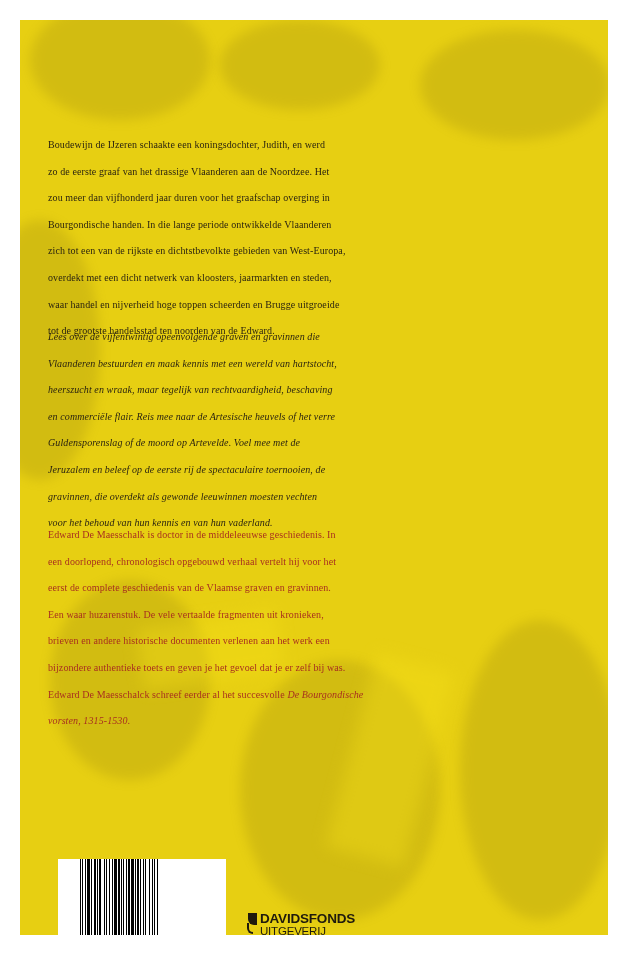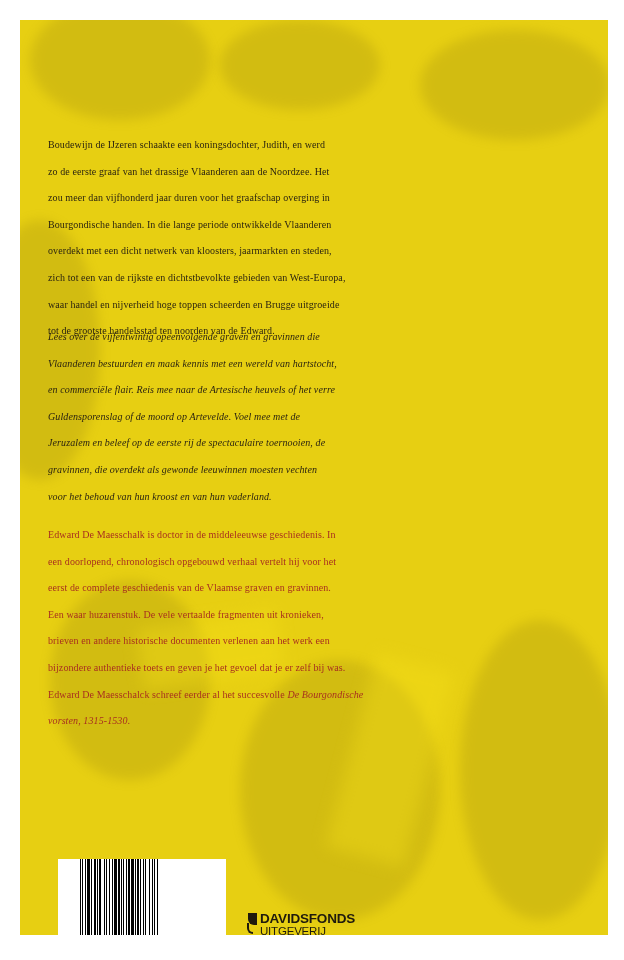--- a/index.html
+++ b/index.html
@@ -47,34 +47,35 @@
   <div class="bg-shape" style="left:220px;top:640px;width:200px;height:260px;"></div>
   <div class="bg-shape" style="left:440px;top:600px;width:160px;height:300px;"></div>
   <div class="bg-light" style="left:120px;top:600px;width:140px;height:60px;transform:rotate(-8deg);"></div>
   <div class="bg-light" style="left:330px;top:640px;width:80px;height:200px;transform:rotate(15deg);"></div>
 
   <div class="text-block dark" style="top:112px;">
     <span class="line">Boudewijn de IJzeren schaakte een koningsdochter, Judith, en werd</span>
     <span class="line">zo de eerste graaf van het drassige Vlaanderen aan de Noordzee. Het</span>
     <span class="line">zou meer dan vijfhonderd jaar duren voor het graafschap overging in</span>
     <span class="line">Bourgondische handen. In die lange periode ontwikkelde Vlaanderen</span>
+    <span class="line">zich tot een van de rijkste en dichtstbevolkte gebieden van West-Europa,</span>
     <span class="line">overdekt met een dicht netwerk van kloosters, jaarmarkten en steden,</span>
-    <span class="line">zich tot een van de rijkste en dichtstbevolkte gebieden van West-Europa,</span>
     <span class="line">waar handel en nijverheid hoge toppen scheerden en Brugge uitgroeide</span>
     <span class="line">tot de grootste handelsstad ten noorden van de Edward.</span>
   </div>
 
   <div class="text-block dark" style="top:304px;font-style:italic;">
     <span class="line">Lees over de vijfentwintig opeenvolgende graven en gravinnen die</span>
     <span class="line">Vlaanderen bestuurden en maak kennis met een wereld van hartstocht,</span>
+    <span class="line">heerszucht en wraak, maar tegelijk van rechtvaardigheid, beschaving</span>
     <span class="line">en commerciële flair. Reis mee naar de Artesische heuvels of het verre</span>
     <span class="line">Guldensporenslag of de moord op Artevelde. Voel mee met de</span>
     <span class="line">Jeruzalem en beleef op de eerste rij de spectaculaire toernooien, de</span>
     <span class="line">gravinnen, die overdekt als gewonde leeuwinnen moesten vechten</span>
-    <span class="line">voor het behoud van hun kroost en van hun vaderland.</span>
+    <span class="line">voor het behoud van hun kennis en van hun vaderland.</span>
   </div>
 
   <div class="text-block red" style="top:502px;">
     <span class="line">Edward De Maesschalk is doctor in de middeleeuwse geschiedenis. In</span>
     <span class="line">een doorlopend, chronologisch opgebouwd verhaal vertelt hij voor het</span>
     <span class="line">eerst de complete geschiedenis van de Vlaamse graven en gravinnen.</span>
     <span class="line">Een waar huzarenstuk. De vele vertaalde fragmenten uit kronieken,</span>
     <span class="line">brieven en andere historische documenten verlenen aan het werk een</span>
     <span class="line">bijzondere authentieke toets en geven je het gevoel dat je er zelf bij was.</span>
     <span class="line"><span>Edward De Maesschalck schreef eerder al het succesvolle </span><i>De Bourgondische</i></span>

